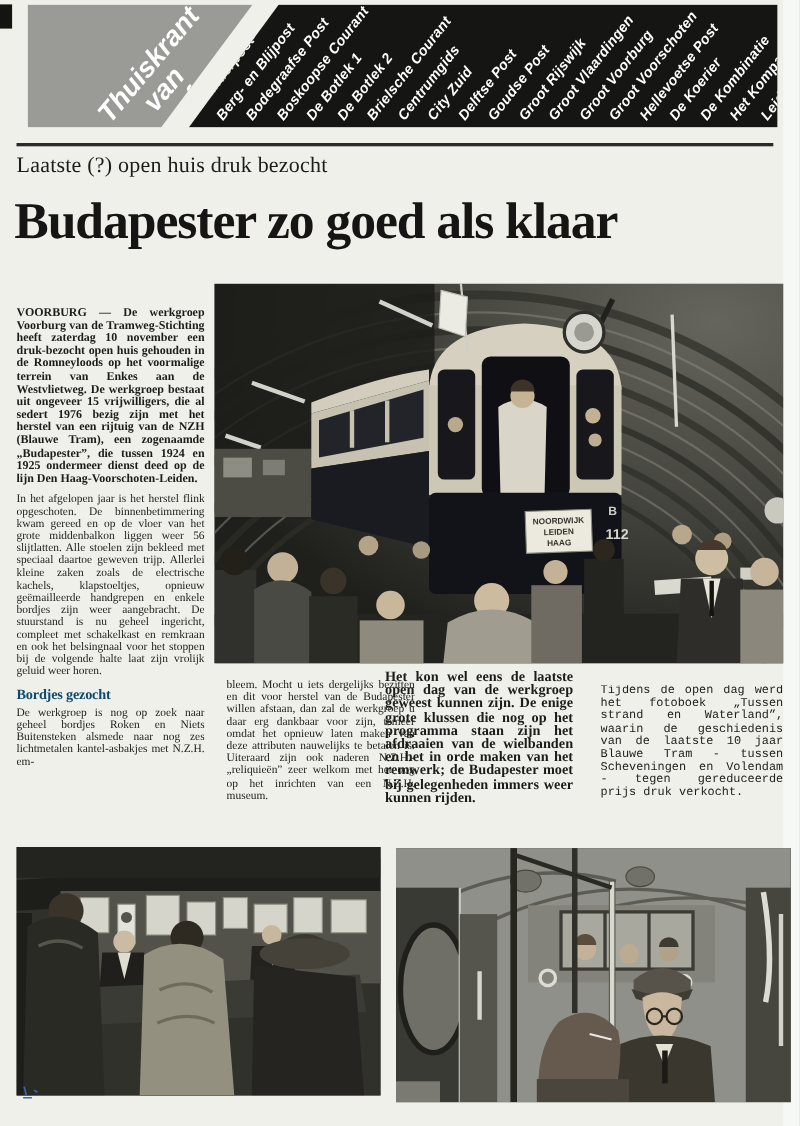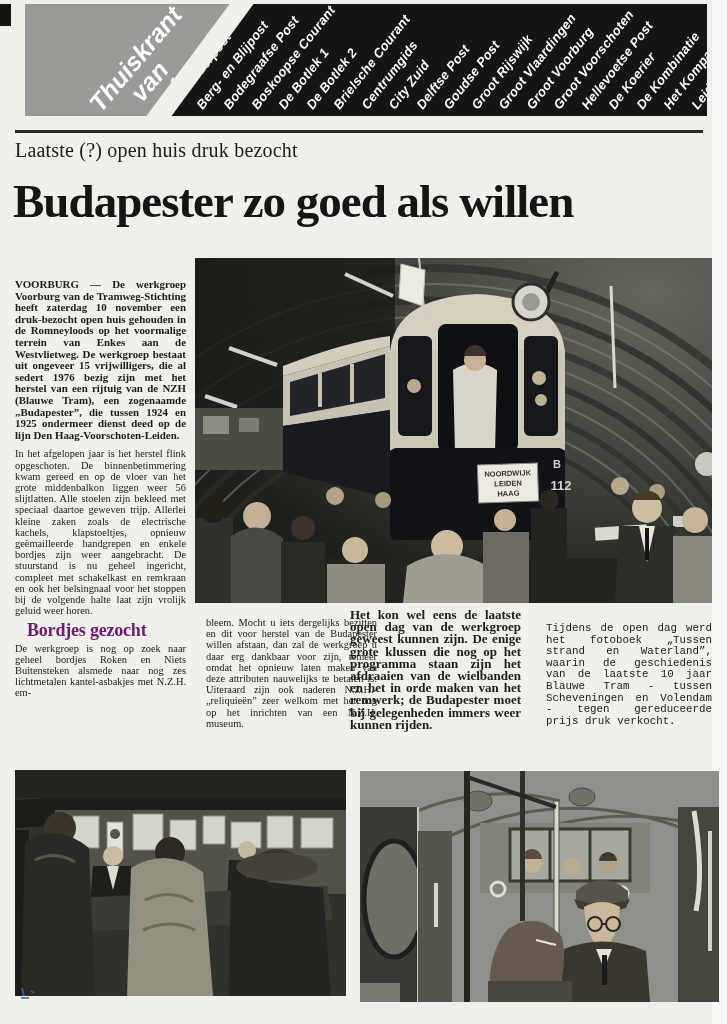--- a/index.html
+++ b/index.html
@@ -44,22 +44,22 @@
   .col { position:absolute; width:171px; font-size:10.4px; line-height:11.2px;
          text-align:justify; color:var(--ink,#1d1c1a); overflow:hidden; }
   .col p { margin-bottom:7px; }
   .col1 { left:15px;  top:256px; height:512px; }
   .col2 { left:206px; top:617px; height:150px; }
   .col3 { left:350px; top:609px; height:145px; font-weight:bold;
           font-size:13px; line-height:12.2px; }
   .col4 { left:546px; top:623px; width:166px; height:150px;
           font-size:10.8px; line-height:11.6px;font-family:Liberation Mono, monospace; }
   .lead { font-weight:bold; font-size:10.9px; line-height:11.6px;margin-top:23px; }
-  .subhead { font-size:18px; font-weight:bold; letter-spacing:-.2px;
-             margin:9px 12px 6px; color:#701a75; }
+  .subhead { font-size:13px; font-weight:bold; letter-spacing:-.2px;
+             margin:9px 0 6px; color:#0c4a6e; }
   .indent { text-indent:42px; }
 
   
   .photo { position:absolute; overflow:hidden; background:#262623; }
   .photo svg { display:block; }
   .main-photo  { left:195px; top:258px; width:517px; height:345px; }
   .photo-left  { left:15px;  top:770px; width:331px; height:226px; }
   .photo-right { left:360px; top:771px; width:359px; height:231px; }
   .blue-mark { position:absolute; left:19px; top:986px; }
 </style>
@@ -98,21 +98,21 @@
         <span class="edition" style="left: 592px;">De Koerier</span>
         <span class="edition" style="left: 619.5px;">De Kombinatie</span>
         <span class="edition" style="left: 647px;">Het Kompas</span>
         <span class="edition" style="left: 674.5px;">Leidsch</span>
         <span class="edition" style="left: 702px;">De</span>
       </div>
   </div>
 
   <div class="rule"></div>
   <h2 class="kicker">Laatste (?) open huis druk bezocht</h2>
-  <h1 class="headline">Budapester zo goed als willen</h1>
+  <h1 class="headline">Budapester zo goed als klaar</h1>
 
   <div class="col col1">
     <p class="lead">VOORBURG — De werkgroep Voorburg van de Tramweg-Stichting heeft zaterdag 10 november een druk-bezocht open huis gehouden in de Romneyloods op het voormalige terrein van Enkes aan de Westvlietweg. De werkgroep bestaat uit ongeveer 15 vrijwilligers, die al sedert 1976 bezig zijn met het herstel van een rijtuig van de NZH (Blauwe Tram), een zogenaamde „Budapester”, die tussen 1924 en 1925 ondermeer dienst deed op de lijn Den Haag-Voorschoten-Leiden.</p>
     <p>In het afgelopen jaar is het herstel flink opgeschoten. De binnenbetimmering kwam gereed en op de vloer van het grote middenbalkon liggen weer 56 slijtlatten. Alle stoelen zijn bekleed met speciaal daartoe geweven trijp. Allerlei kleine zaken zoals de electrische kachels, klapstoeltjes, opnieuw geëmailleerde handgrepen en enkele bordjes zijn weer aangebracht. De stuurstand is nu geheel ingericht, compleet met schakelkast en remkraan en ook het belsingnaal voor het stoppen bij de volgende halte laat zijn vrolijk geluid weer horen.</p>
     <h3 class="subhead">Bordjes gezocht</h3>
     <p>De werkgroep is nog op zoek naar geheel bordjes Roken en Niets Buitensteken alsmede naar nog zes lichtmetalen kantel-asbakjes met N.Z.H. em-</p>
   </div>
 
   <figure class="photo main-photo">
     <svg viewBox="0 0 517 345" width="517" height="345" preserveAspectRatio="none">

